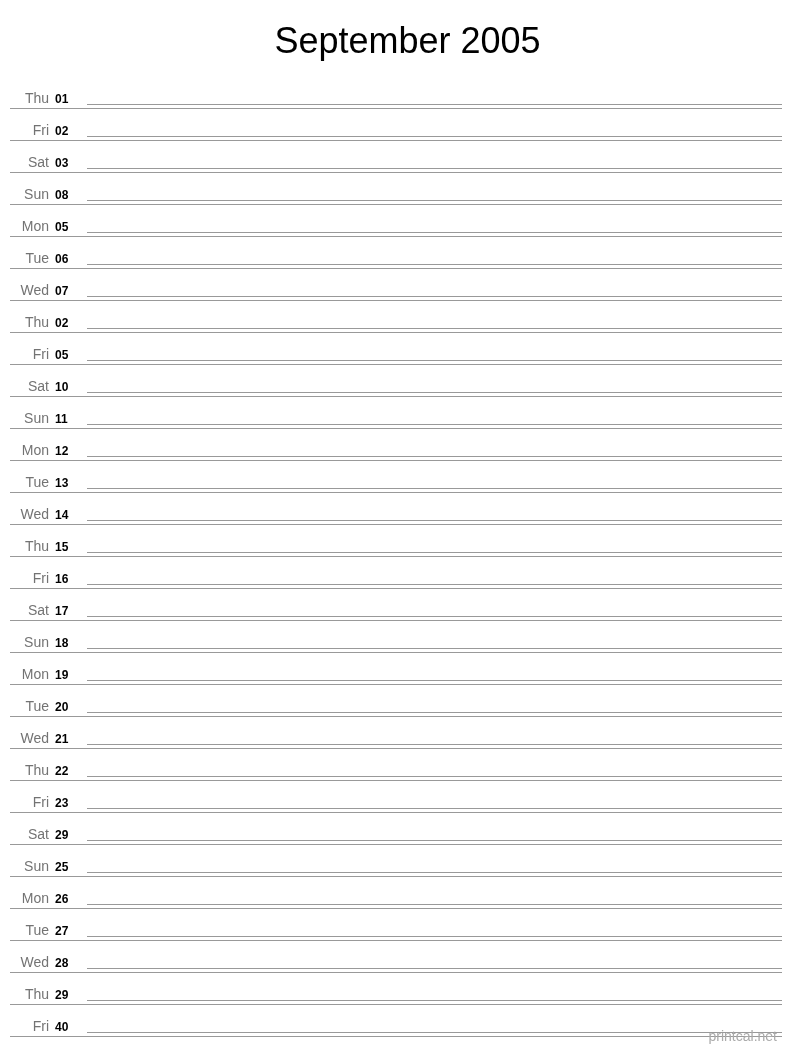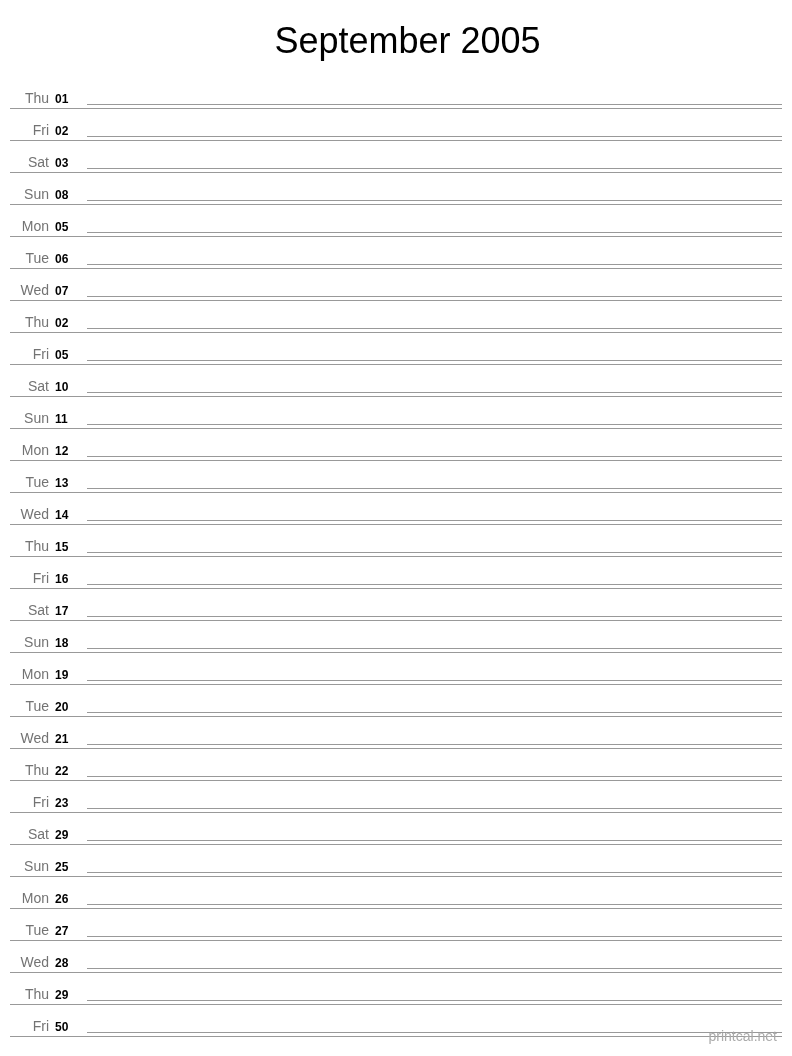--- a/index.html
+++ b/index.html
@@ -216,18 +216,18 @@
       <span class="day-number">28</span>
       <div class="day-line"></div>
     </div>
     <div class="day-row">
       <span class="day-name">Thu</span>
       <span class="day-number">29</span>
       <div class="day-line"></div>
     </div>
     <div class="day-row">
       <span class="day-name">Fri</span>
-      <span class="day-number">50</span>
+      <span class="day-number">40</span>
       <div class="day-line"></div>
     </div>
   </div>
 
 <div class="watermark">printcal.net</div>
 
 </body></html>

